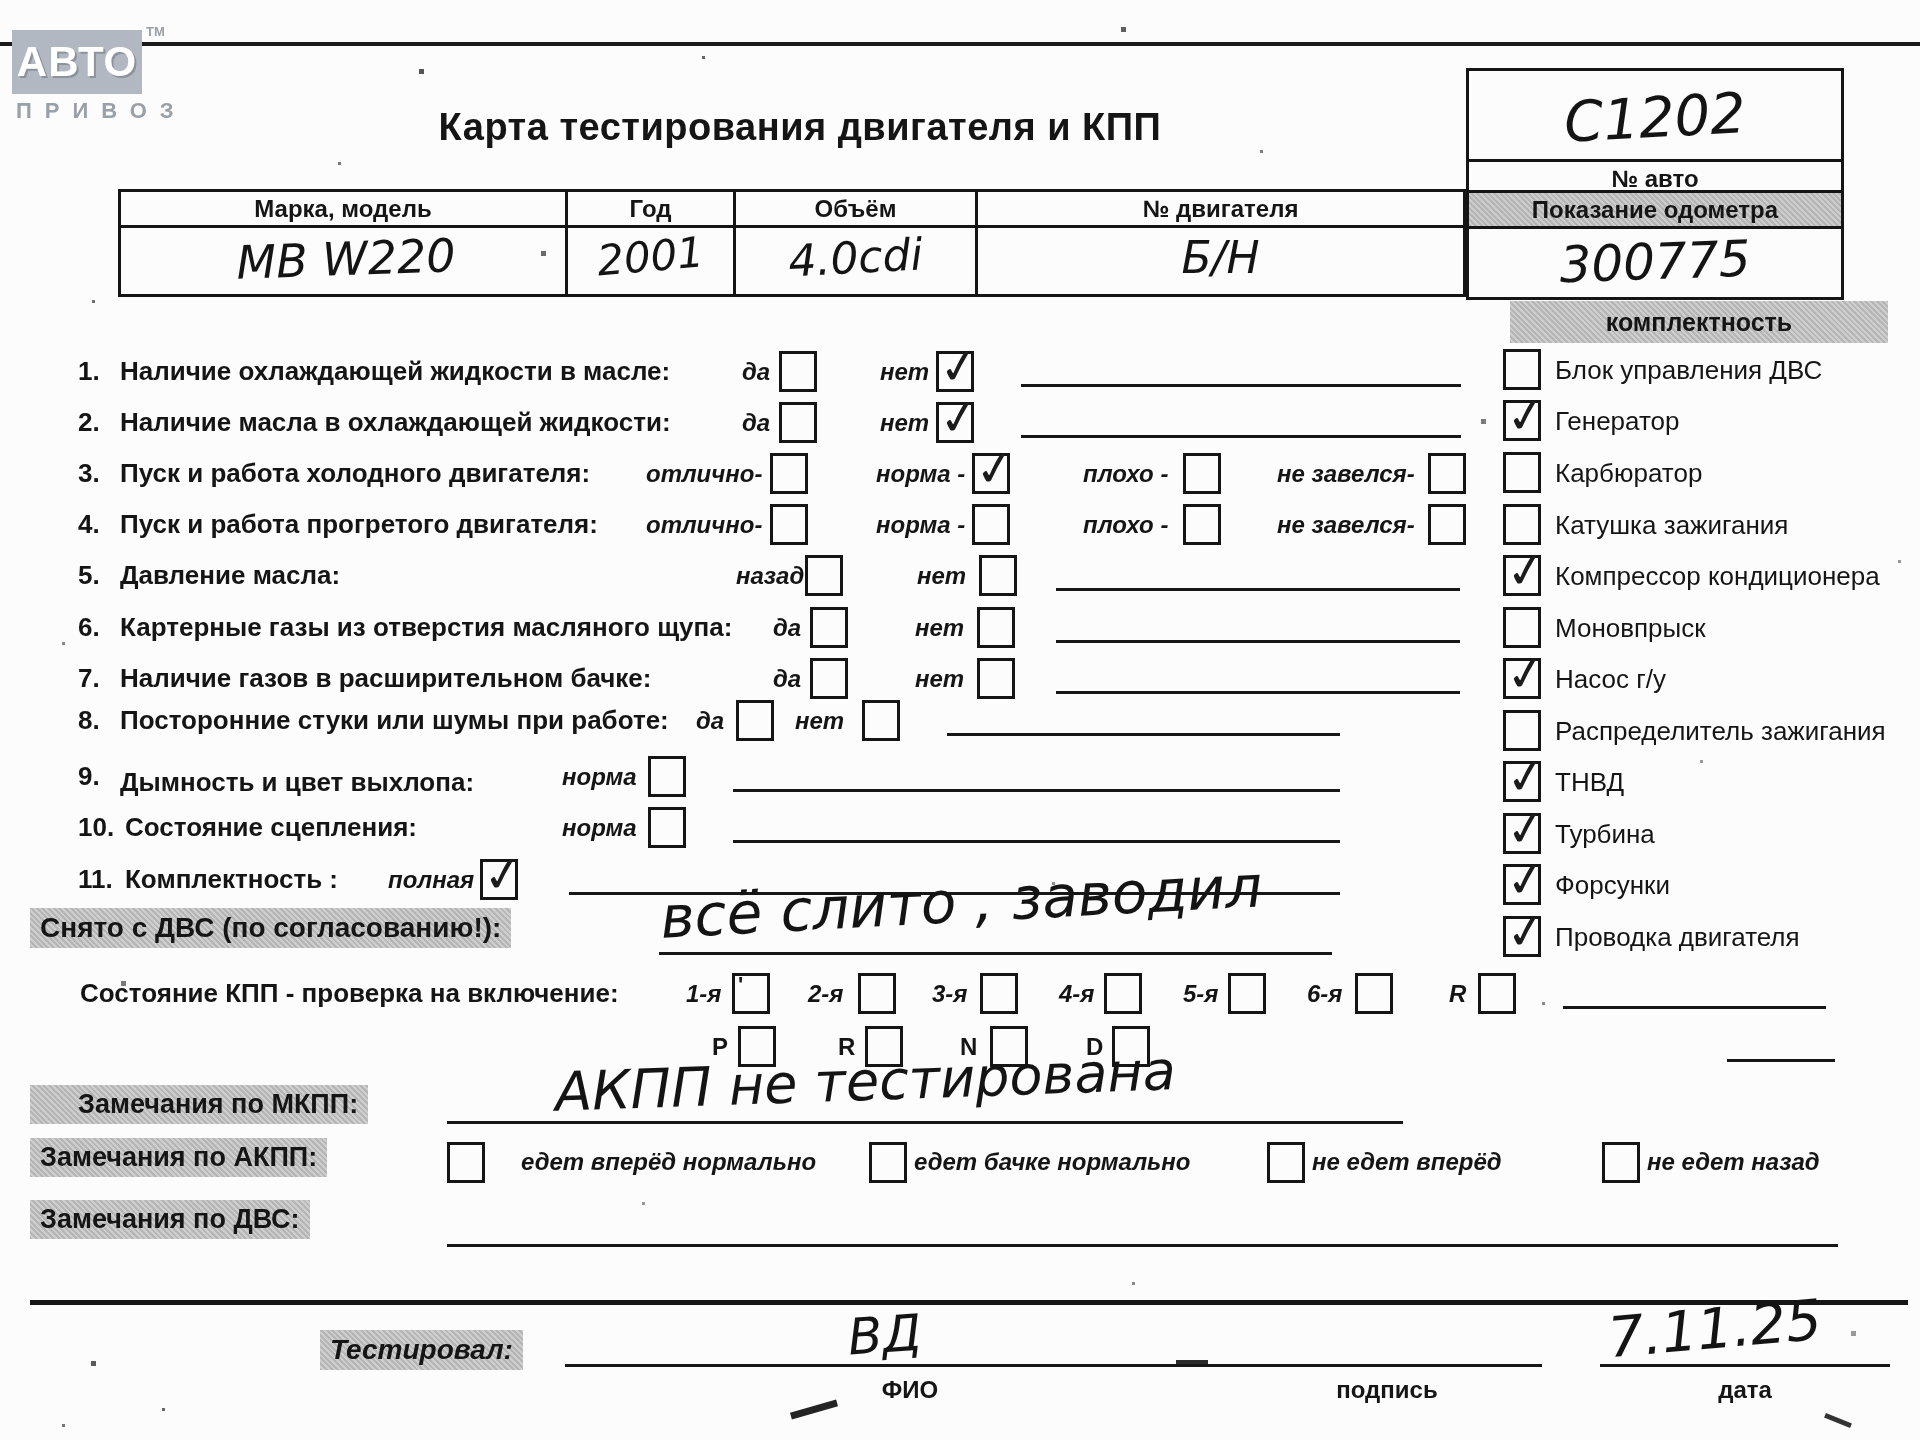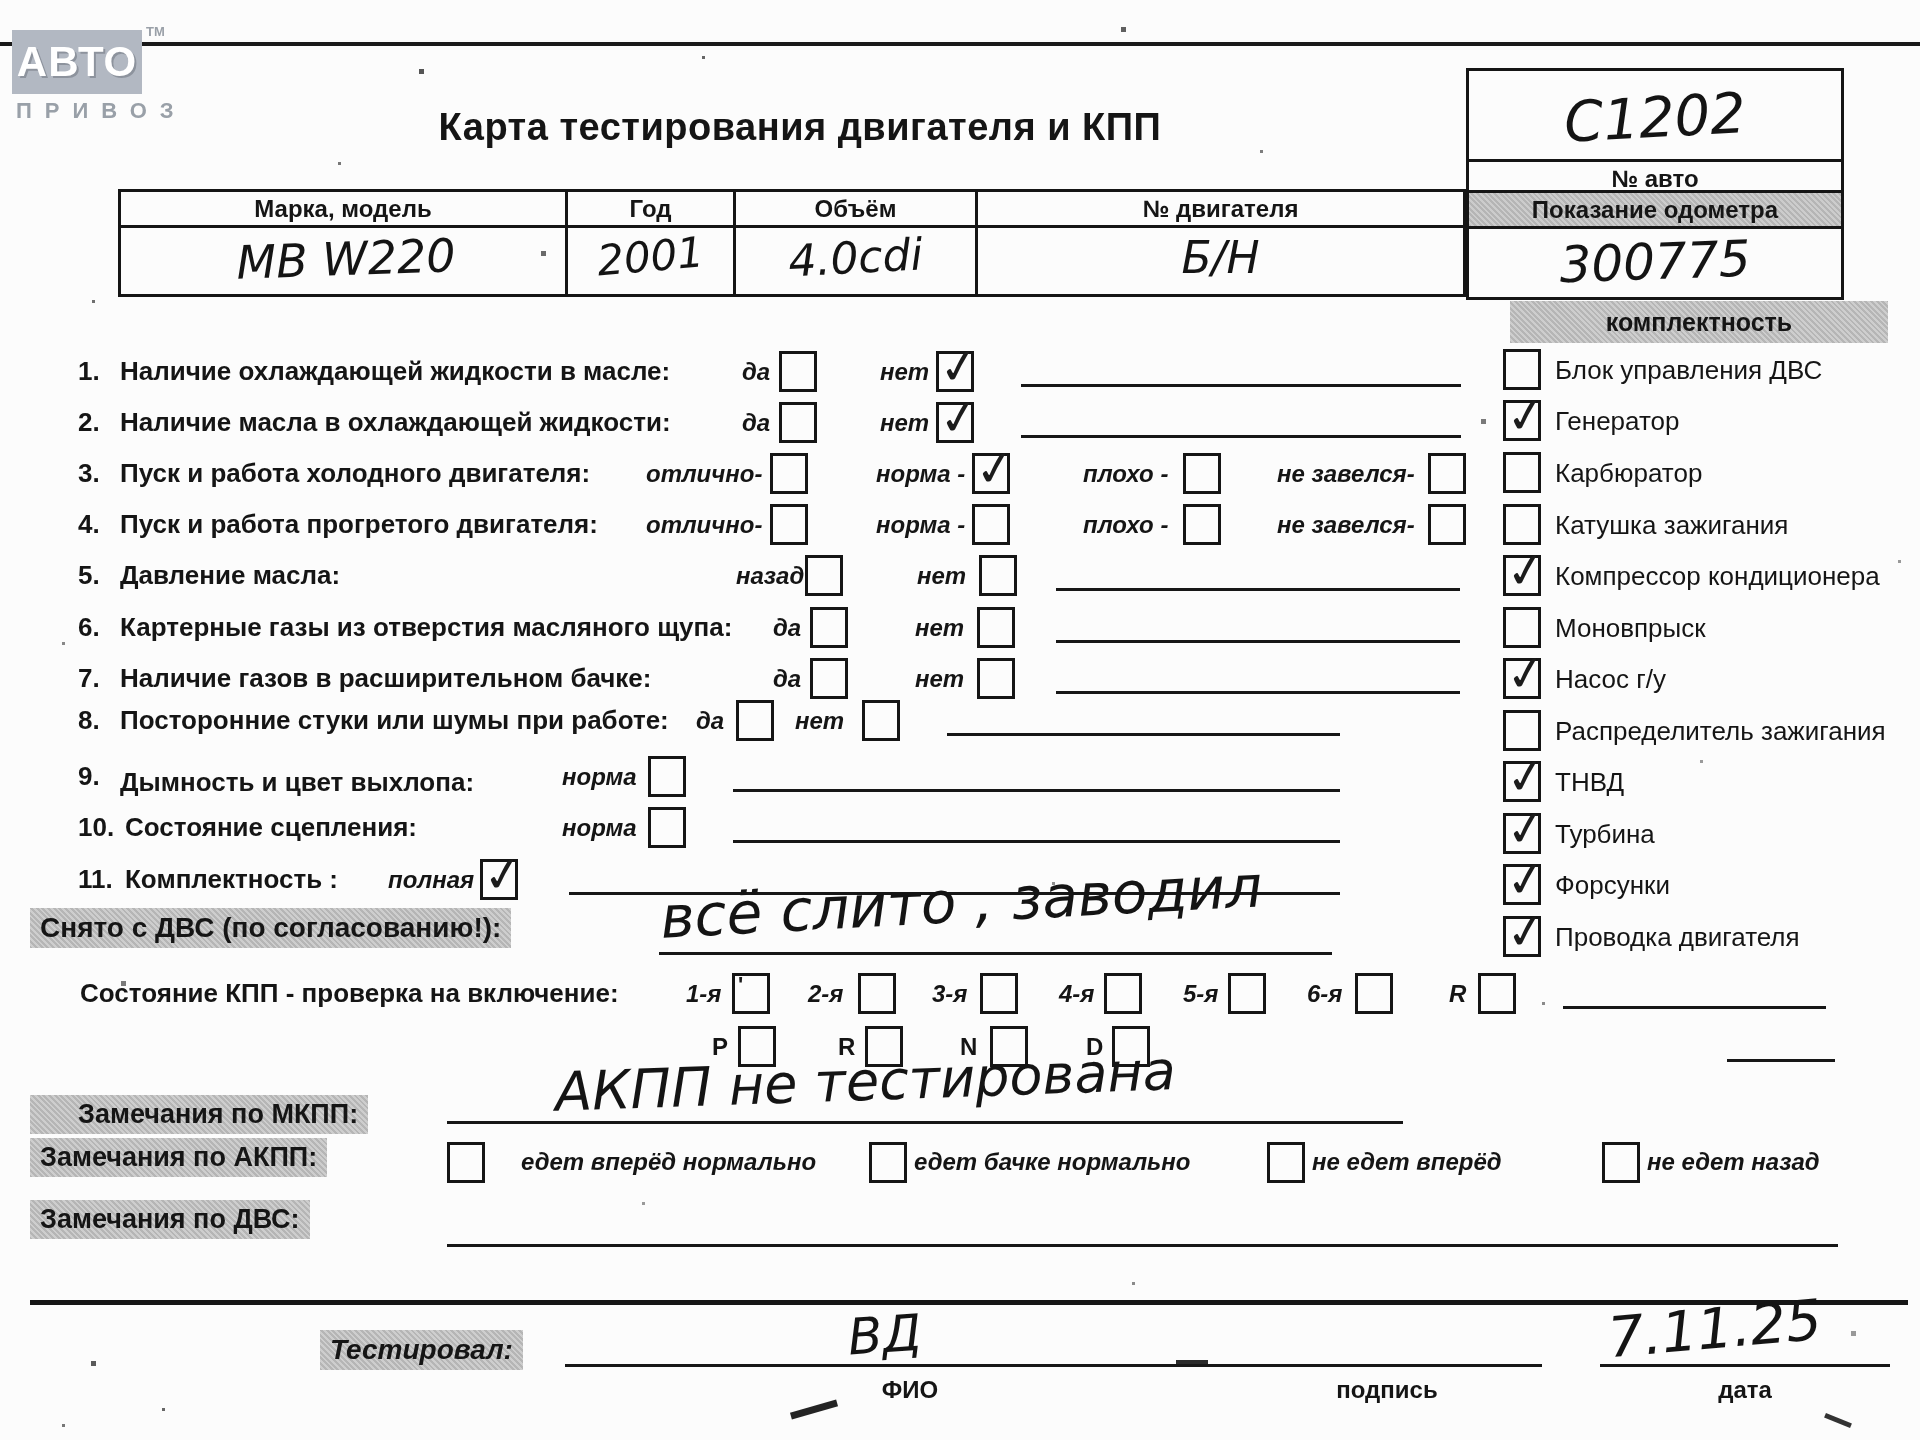--- a/index.html
+++ b/index.html
@@ -335,21 +335,21 @@
         <span class="check"></span>
       </span>
     <span class="opt" style="left:1086px;font-style:normal;">D</span>
     <span class="cb" style="left:1112px;">
         <span class="check"></span>
       </span>
     <span class="uline" style="left:1727px;width:108px;"></span>
   </div>
 
   <div class="row" style="top:1075px;height:52px;">
-    <span class="shade shade-lbl" style="left:30px;top:20px;font-size:27px;padding-left:48px;">Замечания по МКПП:</span>
+    <span class="shade shade-lbl" style="left:30px;top:10px;font-size:27px;padding-left:48px;">Замечания по МКПП:</span>
     <span class="uline" style="left:447px;top:46px;width:956px;"></span>
   </div>
   <div class="hw" style="position:absolute;left:555px;top:1050px;font-size:54px;transform:rotate(-2deg);">АКПП не тестирована</div>
 
   <div class="row" style="top:1136px;height:52px;">
     <span class="shade shade-lbl" style="left:30px;top:2px;font-size:27px;">Замечания по АКПП:</span>
     <span class="cb" style="left:447px;top:6px;">
         <span class="check"></span>
       </span>
     <span class="opt" style="left:492px;top:12px;margin-left:29px;">едет вперёд нормально</span>

